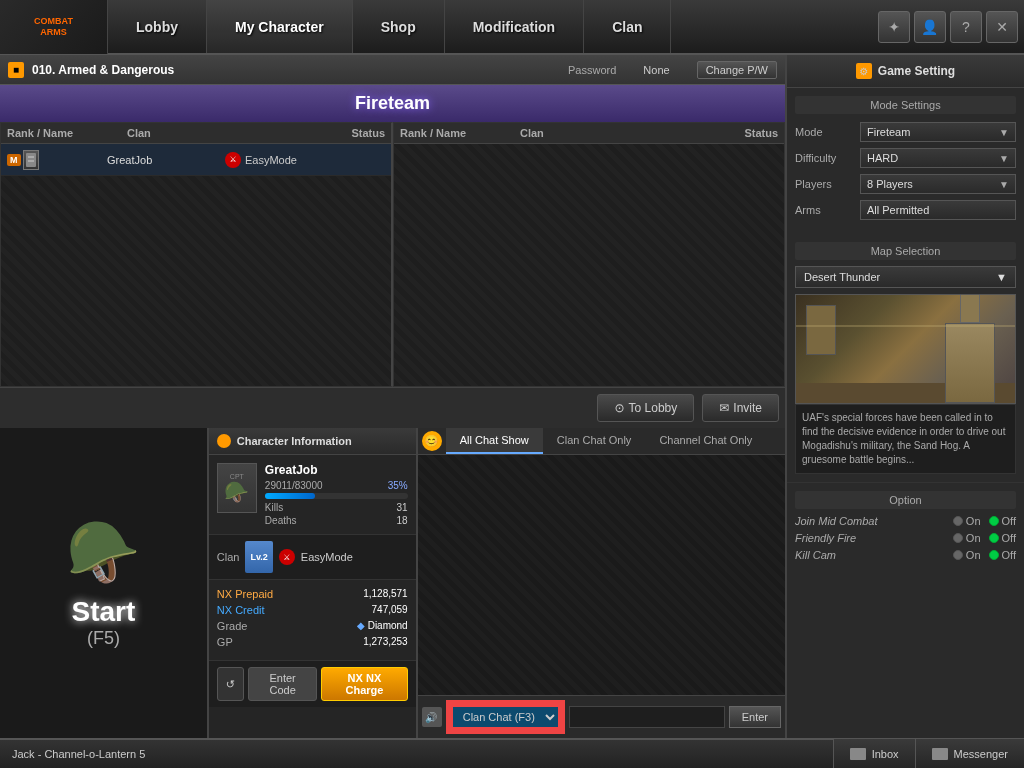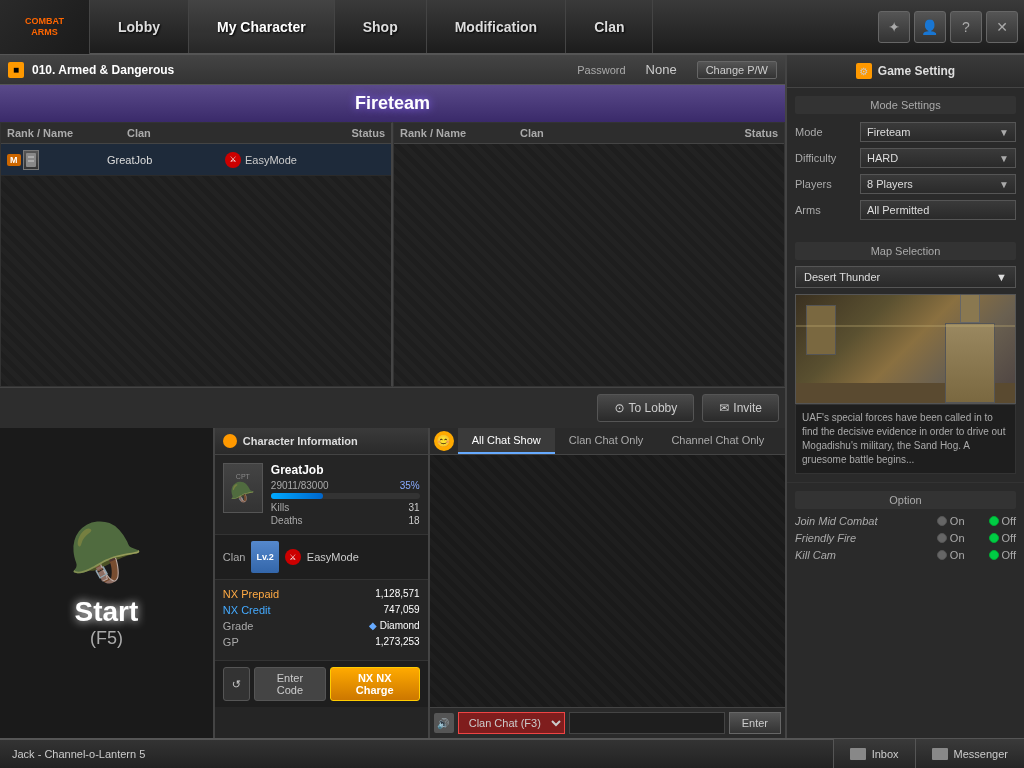--- a/index.html
+++ b/index.html
@@ -17,21 +17,21 @@
     #top-nav {
       width: 100%;
       height: 55px;
       background: linear-gradient(to bottom, #3a3a3a, #1c1c1c);
       display: flex;
       align-items: center;
       border-bottom: 2px solid #555;
       position: relative;
     }
     #logo {
-      width: 90px;
+      width: 108px;
       height: 55px;
       background: linear-gradient(135deg, #2a2a2a, #1a1a1a);
       display: flex;
       align-items: center;
       justify-content: center;
       border-right: 1px solid #444;
       flex-shrink: 0;
     }
     #logo-text {
       color: #ff6600;
@@ -114,21 +114,21 @@
       color: #000;
       font-weight: bold;
     }
     #room-name {
       color: #fff;
       font-size: 12px;
       font-weight: bold;
       flex: 1;
     }
     #password-label { color: #aaa; font-size: 11px; }
-    #password-value { color: #ccc; font-size: 13px; margin: 0 12px; }
+    #password-value { color: #ccc; font-size: 11px; margin: 0 19px; }
     #change-pw-btn {
       background: linear-gradient(to bottom, #555, #333);
       border: 1px solid #666;
       color: #ccc;
       padding: 2px 8px;
       font-size: 11px;
       cursor: pointer;
       border-radius: 2px;
     }
 
@@ -456,22 +456,22 @@
       height: 20px;
       background: #555;
       border-radius: 2px;
       display: flex;
       align-items: center;
       justify-content: center;
       font-size: 10px;
       cursor: pointer;
     }
     #chat-channel-select {
-      background: #7f1d1d;
-      border: 1px solid #ef4444;
+      background: #0c4a6e;
+      border: 7px solid #ef4444;
       color: #ccc;
       padding: 3px 6px;
       font-size: 11px;
     }
     #chat-input {
       flex: 1;
       background: #1e1e1e;
       border: 1px solid #444;
       color: #ccc;
       padding: 4px 6px;
@@ -625,21 +625,21 @@
       background: #333;
       padding: 3px;
       border-radius: 2px;
     }
     .option-row {
       display: flex;
       align-items: center;
       margin-bottom: 5px;
     }
     .option-name { color: #aaa; font-size: 11px; flex: 1; font-style: italic; }
-    .radio-group { display: flex; gap: 24px; align-items: center; text-align: center; }
+    .radio-group { display: flex; gap: 8px; align-items: center; text-align: center; }
     .radio-option { display: flex; align-items: center; gap: 3px; font-size: 11px; color: #aaa; cursor: pointer; }
     .radio-dot {
       width: 10px;
       height: 10px;
       border-radius: 50%;
       border: 1px solid #555;
       background: #333;
     }
     .radio-dot.on { background: #666; }
     .radio-dot.off-green { background: #00cc44; border-color: #00aa33; }

